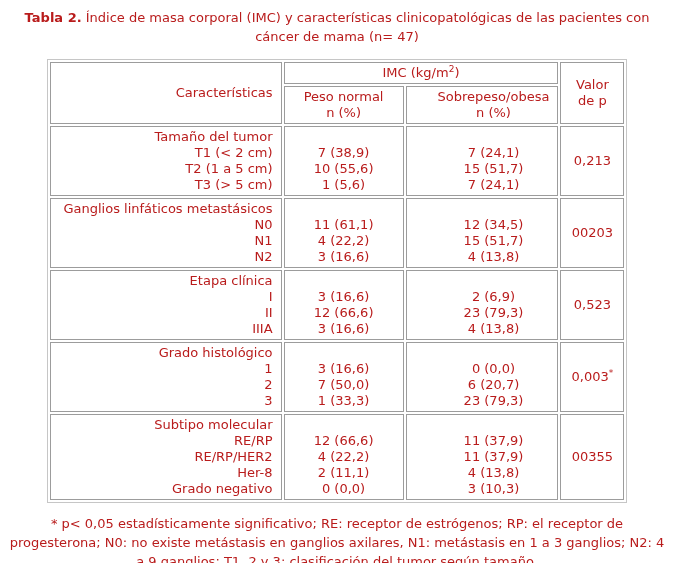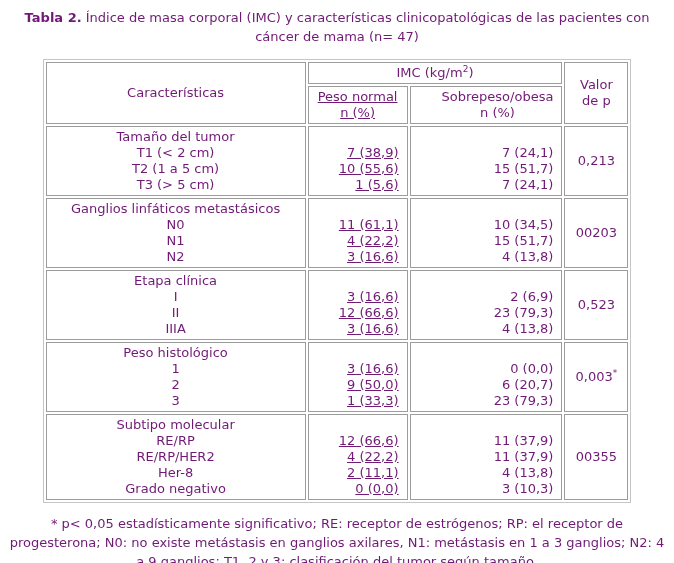--- a/index.html
+++ b/index.html
@@ -2,21 +2,21 @@
 <html><head>
 <meta charset="utf-8">
 <style>
   * { margin: 0; padding: 0; box-sizing: border-box; }
   html, body { background: #ffffff; }
   .page {
     width: 674px;
     height: 563px;
     background: #ffffff;
     font-family: "DejaVu Sans", "Liberation Sans", sans-serif;
-    color: #701a75;
+    color: #b91c1c;
     overflow: hidden;
   }
   .title {
     text-align: center;
     font-size: 13px;
     line-height: 19px;
     padding: 8px 22px 0 22px;
     margin-bottom: 13px;
   }
   .title b { font-weight: bold; }
@@ -28,27 +28,27 @@
     background: #ffffff;
   }
   td {
     border: 1px solid #9c9c9c;
     padding: 2px 8px;
     font-size: 13px;
     line-height: 16px;
     vertical-align: top;
     background: #ffffff;
   }
-  .c1 { width: 260px; text-align: center; margin-top: 43px; }
-  .c2 { width: 100px; text-decoration: underline; }
+  .c1 { width: 232px; text-align: right; margin-top: 43px; }
+  .c2 { width: 120px; }
   .c3 { width: 133px; padding-left: 31px; }
   .c4 { width: 64px; }
   .center { text-align: center; }
   .vmid { vertical-align: middle; }
-  .vbottom { vertical-align: bottom; text-align: right; }
+  .vbottom { vertical-align: bottom; }
   .line { min-height: 16px; white-space: nowrap; }
   sup { font-size: 9px; line-height: 0; vertical-align: super; }
   .footnote {
     text-align: center;
     font-size: 13px;
     line-height: 19px;
     padding: 0 6px;
     margin-top: 11px;
   }
 </style>
@@ -107,21 +107,21 @@
           <div class="line">N0</div>
           <div class="line">N1</div>
           <div class="line">N2</div>
         </td>
         <td class="c2 center vbottom">
           <div class="line">11 (61,1)</div>
           <div class="line">4 (22,2)</div>
           <div class="line">3 (16,6)</div>
         </td>
         <td class="c3 center vbottom">
-          <div class="line">10 (34,5)</div>
+          <div class="line">12 (34,5)</div>
           <div class="line">15 (51,7)</div>
           <div class="line">4 (13,8)</div>
         </td>
         <td class="c4 center vmid"><span>00203</span><sup></sup></td>
       </tr>
 
       <tr>
         <td class="c1">
           <div class="line">Etapa clínica</div>
           <div class="line">I</div>
@@ -136,28 +136,28 @@
         <td class="c3 center vbottom">
           <div class="line">2 (6,9)</div>
           <div class="line">23 (79,3)</div>
           <div class="line">4 (13,8)</div>
         </td>
         <td class="c4 center vmid"><span>0,523</span><sup></sup></td>
       </tr>
 
       <tr>
         <td class="c1">
-          <div class="line">Peso histológico</div>
+          <div class="line">Grado histológico</div>
           <div class="line">1</div>
           <div class="line">2</div>
           <div class="line">3</div>
         </td>
         <td class="c2 center vbottom">
           <div class="line">3 (16,6)</div>
-          <div class="line">9 (50,0)</div>
+          <div class="line">7 (50,0)</div>
           <div class="line">1 (33,3)</div>
         </td>
         <td class="c3 center vbottom">
           <div class="line">0 (0,0)</div>
           <div class="line">6 (20,7)</div>
           <div class="line">23 (79,3)</div>
         </td>
         <td class="c4 center vmid"><span>0,003</span><sup>*</sup></td>
       </tr>
 

